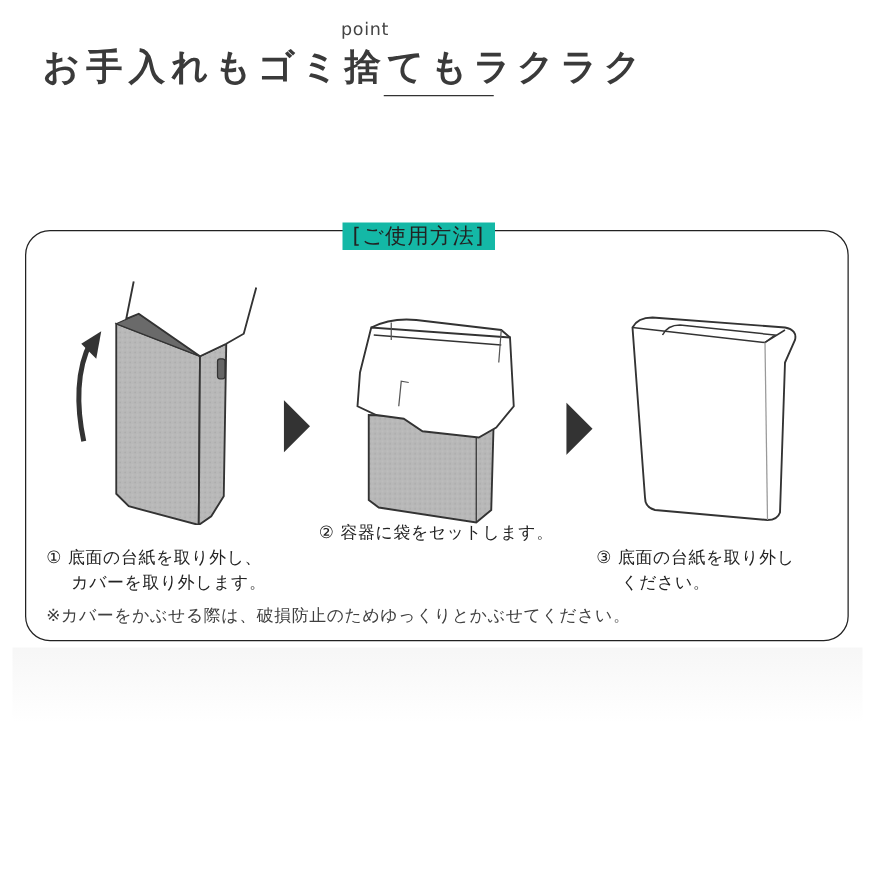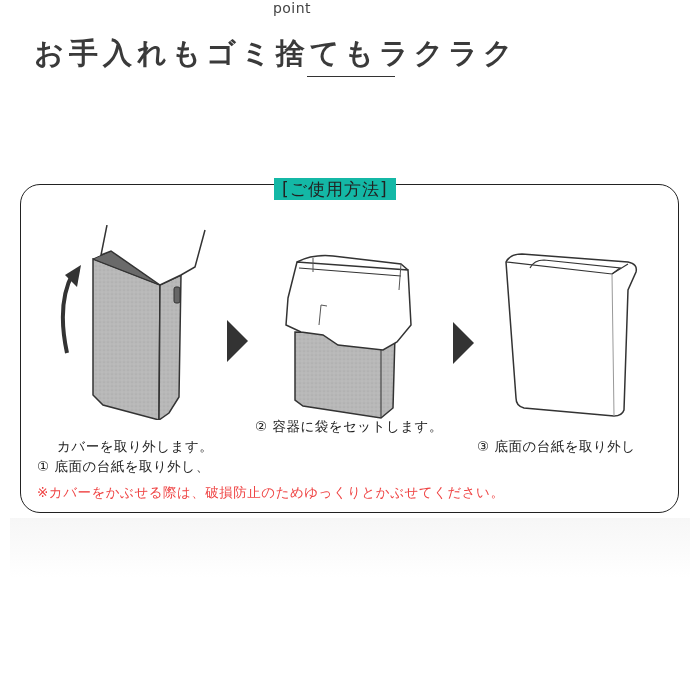--- a/index.html
+++ b/index.html
@@ -1,33 +1,33 @@
 <!DOCTYPE html>
 <html><head>
   <meta charset="utf-8">
   <style>
     html, body { margin: 0; padding: 0; background: #ffffff; }
     body { width: 700px; height: 700px; position: relative; overflow: hidden;
            font-family: "DejaVu Sans", "Liberation Sans", sans-serif; color: #333; }
-    .point-label { position: absolute; top: 0; left: 0; width: 584px; text-align: center;
+    .point-label { position: absolute; top: 16px; left: 0; width: 584px; text-align: center;
                    font-size: 14px; letter-spacing: 0.5px; color: #444; }
     .headline { position: absolute; top: 34px; left: 0; width: 552px; text-align: center;
                 font-size: 29px; font-weight: bold; letter-spacing: 5px; color: #3a3a3a; }
     .headline-rule { position: absolute; top: 76px; left: 307px; width: 88px; height: 1px; background: #333; }
 
     .usage-box { position: absolute; left: 20px; top: 184px; width: 659px; height: 329px;
                  border: 1.8px solid #222; border-radius: 20px; box-sizing: border-box; }
     .usage-title { position: absolute; top: 178px; left: 274px; padding: 0 8px; background: #14b8a6;
                    font-size: 17px; color: #222; letter-spacing: 1px; line-height: 22px; }
 
     .illus { position: absolute; }
     .step-arrow { position: absolute; }
 
     .step-text { position: absolute; font-size: 13.5px; color: #222; line-height: 20px; letter-spacing: 0.5px; }
-    .note-text { position: absolute; left: 37px; top: 484px; font-size: 13.5px; color: #ef4444; letter-spacing: 0.5px; }
+    .note-text { position: absolute; left: 37px; top: 484px; font-size: 13.5px; color: #404040; letter-spacing: 0.5px; }
 
     .ghost { position: absolute; left: 10px; top: 518px; width: 680px; height: 60px;
              background: linear-gradient(#f3f3f3, #fafafa 60%, #ffffff); opacity: 0.7; }
   </style>
 </head>
 <body>
 
 <div class="point-label">point</div>
 <div class="headline">お手入れもゴミ捨てもラクラク</div>
 <div class="headline-rule"></div>
@@ -80,25 +80,26 @@
 </svg>
 
 <svg class="illus" style="left:500px;top:250px" width="140" height="170" viewBox="0 0 140 170">
   <path d="M6 12 Q 10 4 22 4 L128 12 Q 138 14 136 22 L128 40 L124 160 Q 122 166 114 166 L24 158 Q 16 156 16 148 L6 12 Z" fill="#fff" stroke="#333" stroke-width="1.5"></path>
   <path d="M6 12 L112 24 L128 14" fill="none" stroke="#333" stroke-width="1.2"></path>
   <path d="M30 18 Q 34 10 44 10 L120 18 L112 24" fill="none" stroke="#333" stroke-width="1.2"></path>
   <line x1="112" y1="24" x2="114" y2="166" stroke="#999" stroke-width="1"></line>
 </svg>
 
 <div class="step-text" style="left:37px;top:436px">
+  <div>① 底面の台紙を取り外し、</div>
   <div style="padding-left:20px">カバーを取り外します。</div>
-  <div>① 底面の台紙を取り外し、</div>
 </div>
 <div class="step-text" style="left:255px;top:416px">
   <div>② 容器に袋をセットします。</div>
 </div>
 <div class="step-text" style="left:477px;top:436px">
   <div>③ 底面の台紙を取り外し</div>
+  <div style="padding-left:20px">ください。</div>
 </div>
 
 <div class="note-text">※カバーをかぶせる際は、破損防止のためゆっくりとかぶせてください。</div>
 
 <div class="ghost"></div>
 
 </body></html>

